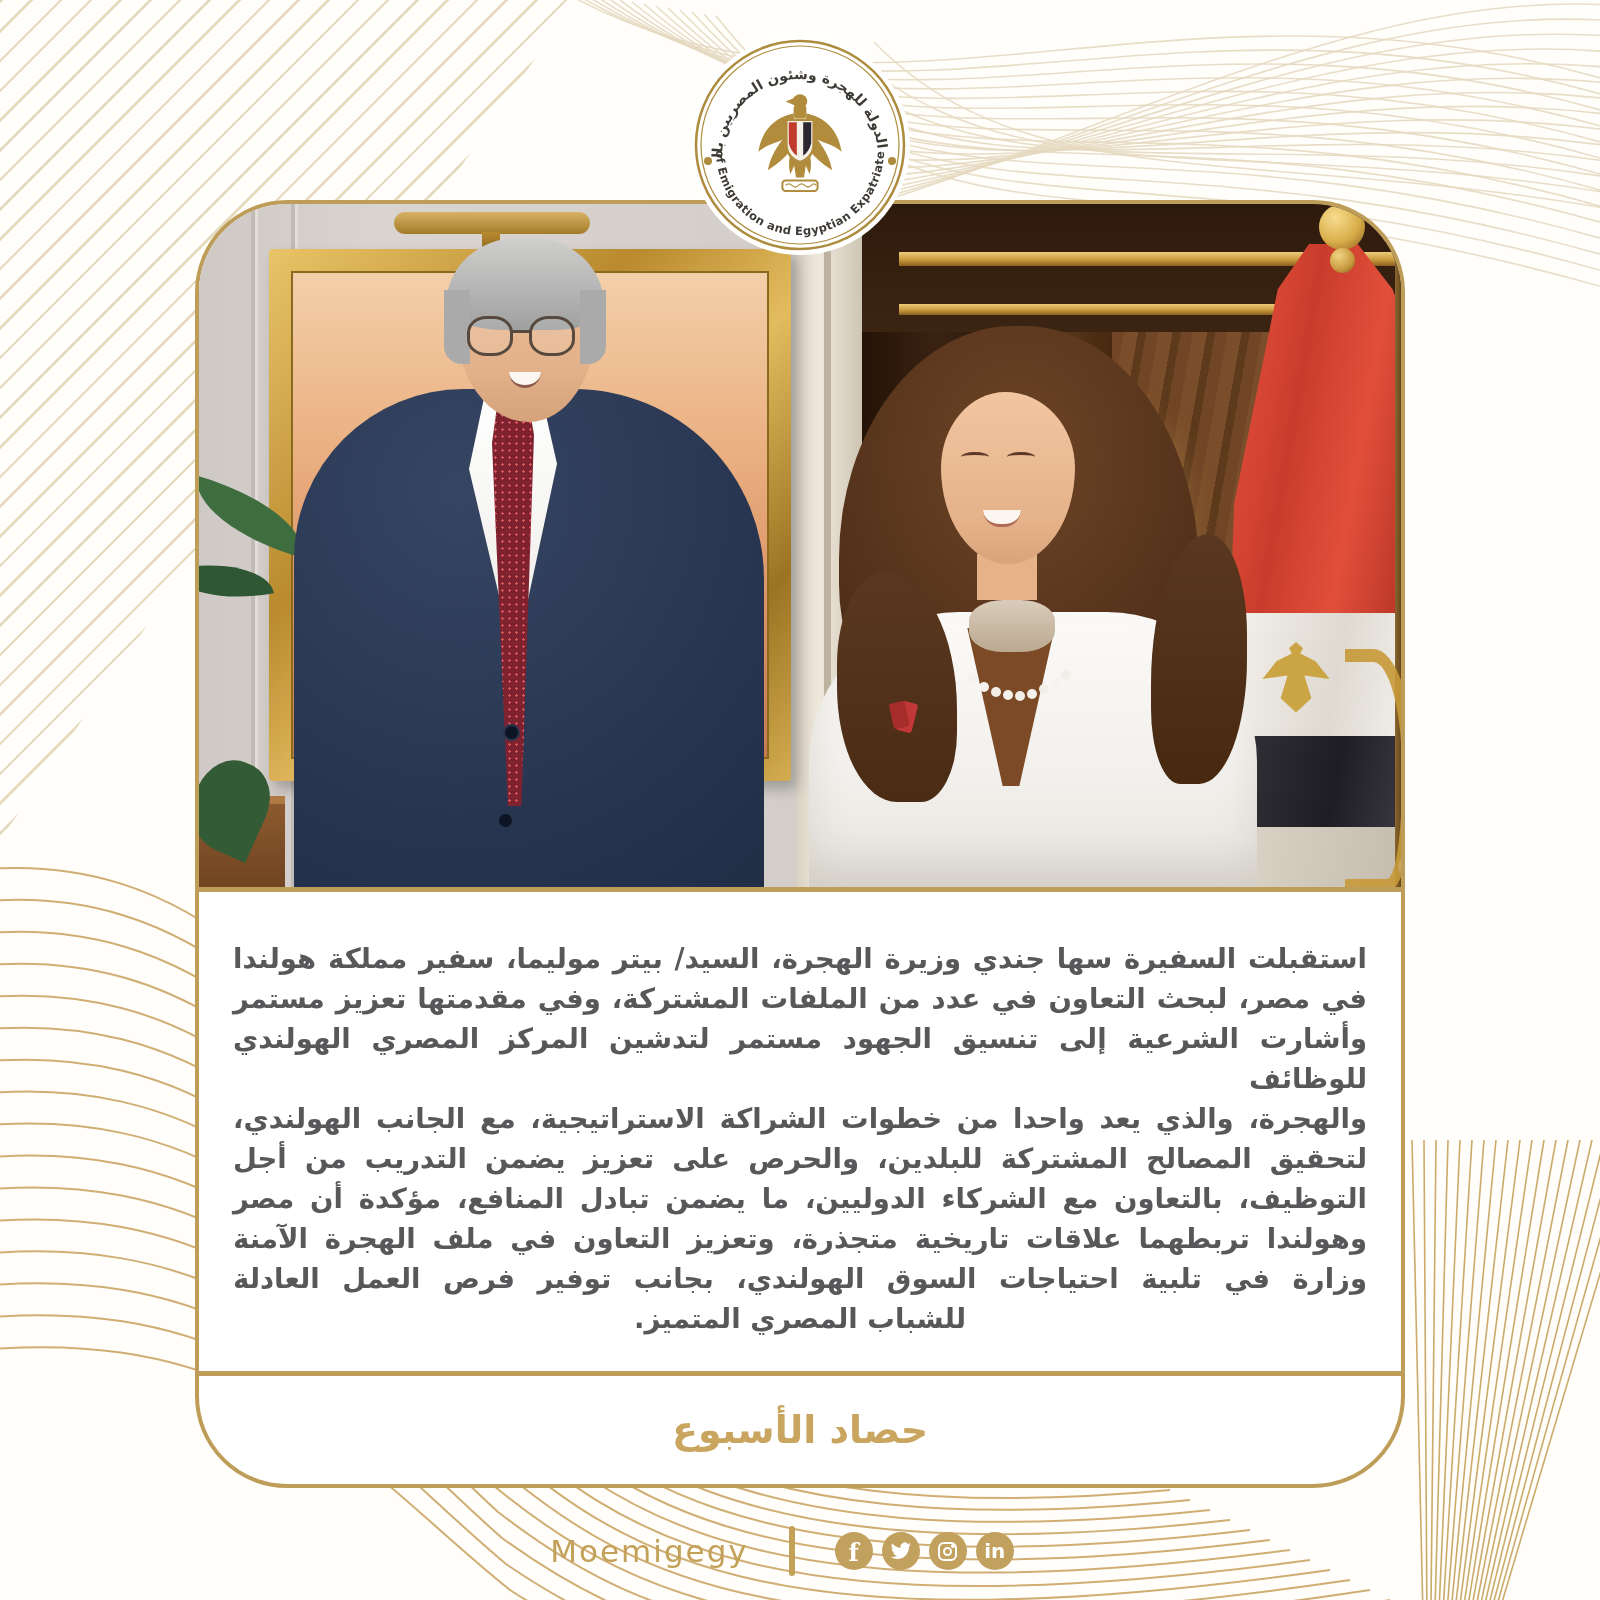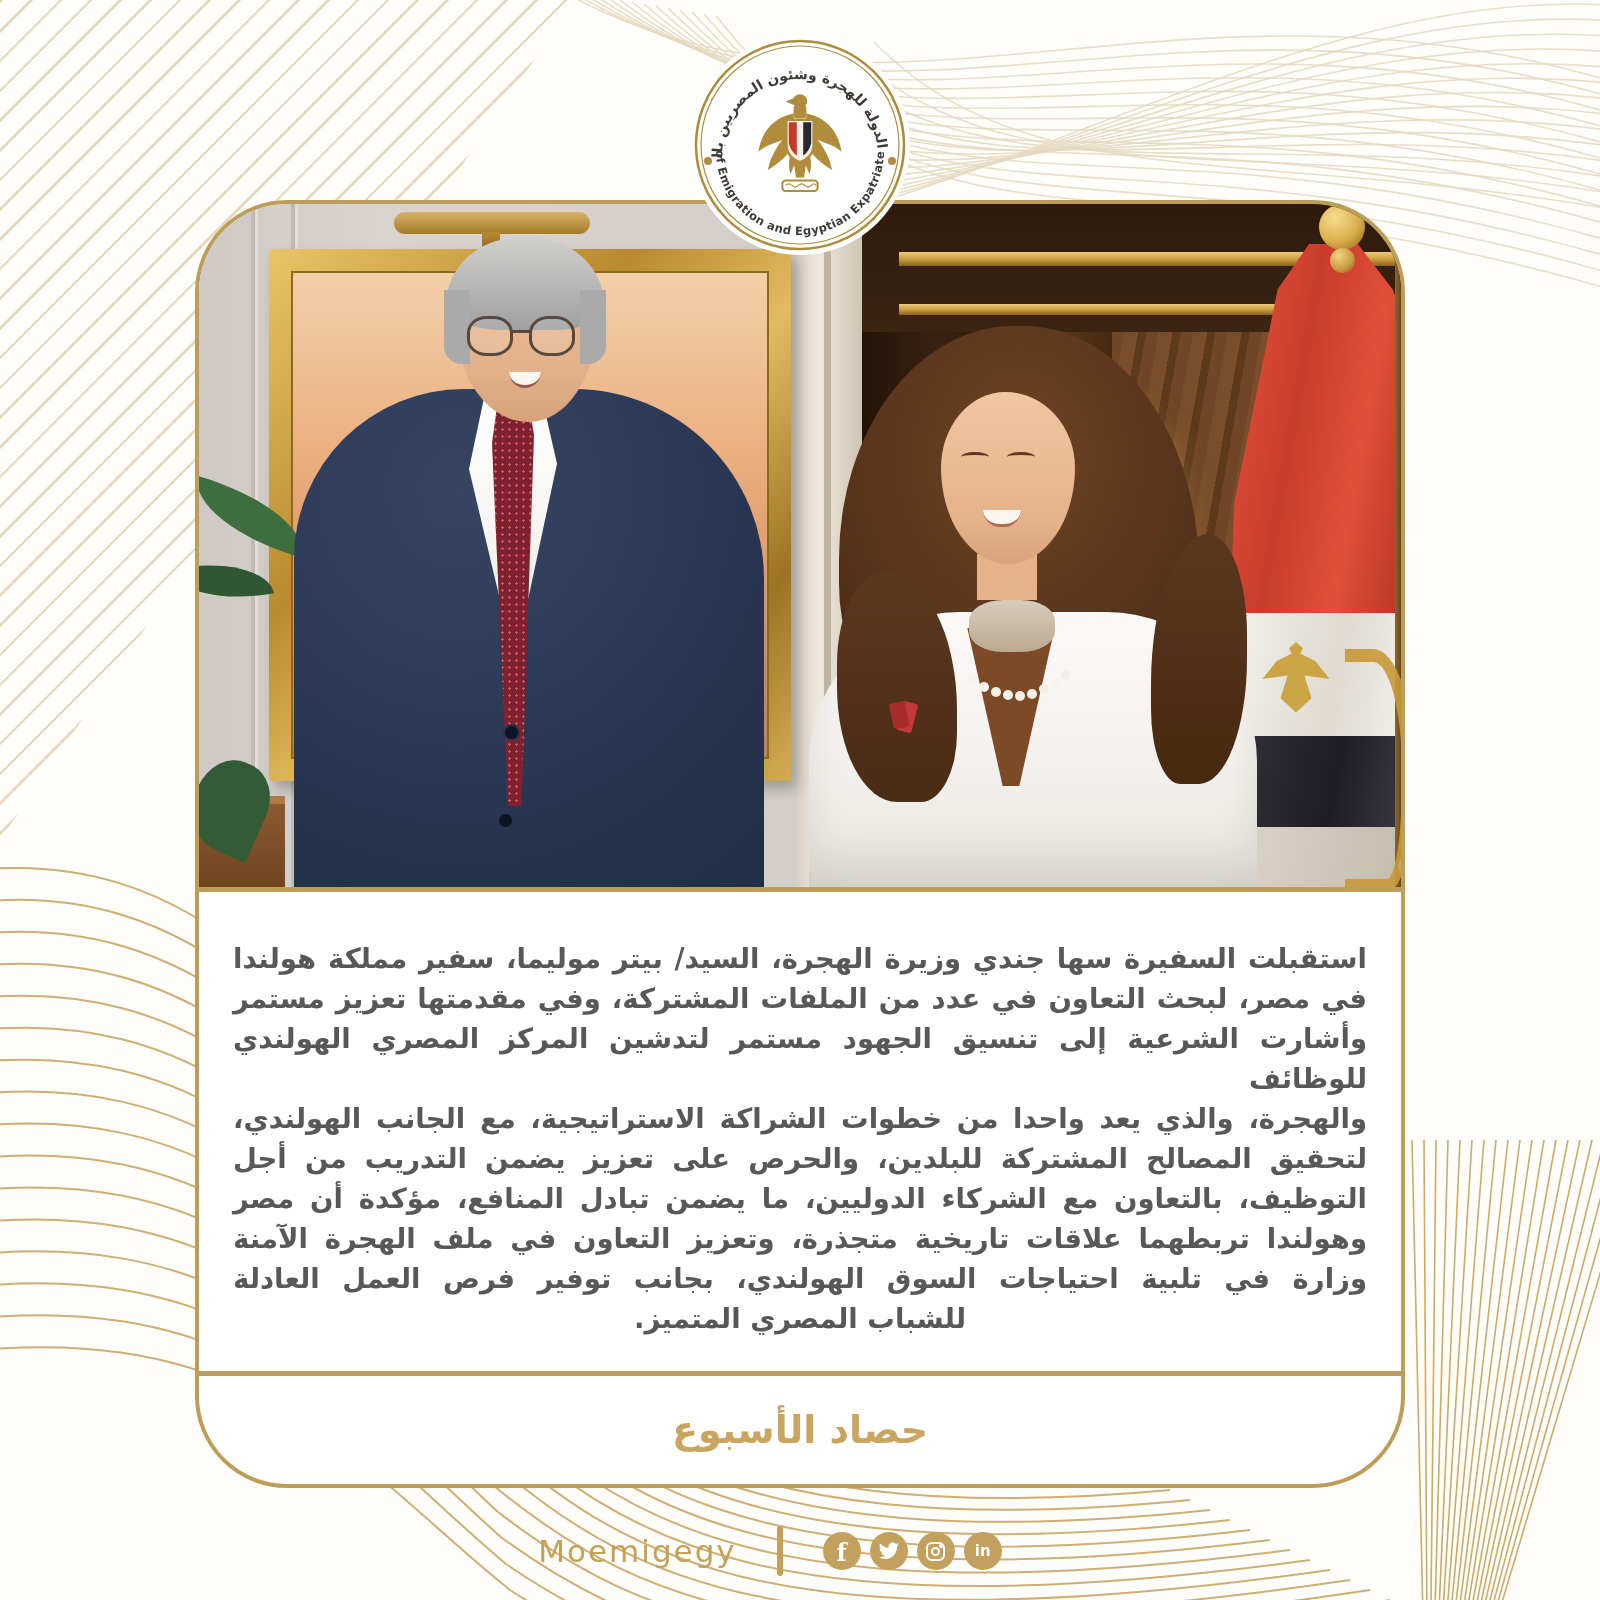--- a/index.html
+++ b/index.html
@@ -157,29 +157,29 @@
 
   
   .harvest{flex:none;height:113px;border-top:5px solid var(--gold);
     display:flex;align-items:center;justify-content:center;direction:rtl}
   .harvest-title{color:var(--gold-text);font-size:38px;font-weight:600;letter-spacing:.5px}
 
   
   .logo{position:absolute;left:688px;top:33px;width:224px;height:224px;z-index:5}
 
   
-  .footer{position:absolute;left:0;top:1502px;width:1540px;height:98px;
+  .footer{position:absolute;left:12px;top:1502px;width:1540px;height:98px;
     display:flex;align-items:center;justify-content:center;gap:26px;z-index:3}
   .handle{color:#C3A159;font-size:31px;letter-spacing:2px}
   .vbar{width:6px;height:50px;background:#C3A159;border-radius:3px;margin:0 14px}
   .socials{display:flex;gap:9px;align-items:center}
   .soc{width:38px;height:38px;border-radius:50%;background:#C2A05E;
     display:flex;align-items:center;justify-content:center;color:#fff}
   .soc .fglyph{font-family:"DejaVu Serif","Liberation Serif",serif;font-weight:700;font-size:24px;margin-top:2px}
-  .soc .inglyph{font-weight:700;font-size:15px;letter-spacing:0}
+  .soc .inglyph{font-weight:700;font-size:20px;letter-spacing:0}
   .ig{width:19px;height:19px;border:2.5px solid #fff;border-radius:6px;position:relative}
   .ig::after{content:"";position:absolute;inset:3px;border:2.5px solid #fff;border-radius:50%}
   .ig::before{content:"";position:absolute;top:0.5px;right:0.5px;width:3.5px;height:3.5px;background:#fff;border-radius:50%}
 
   .logo text{fill:#3E3A35;font-family:"DejaVu Sans","Liberation Sans",sans-serif}
   .logo .artxt{font-size:14px;font-weight:700}
   .logo .entxt{font-size:11.5px;font-weight:700;letter-spacing:.4px}
 </style>
 </head>
 <body>

